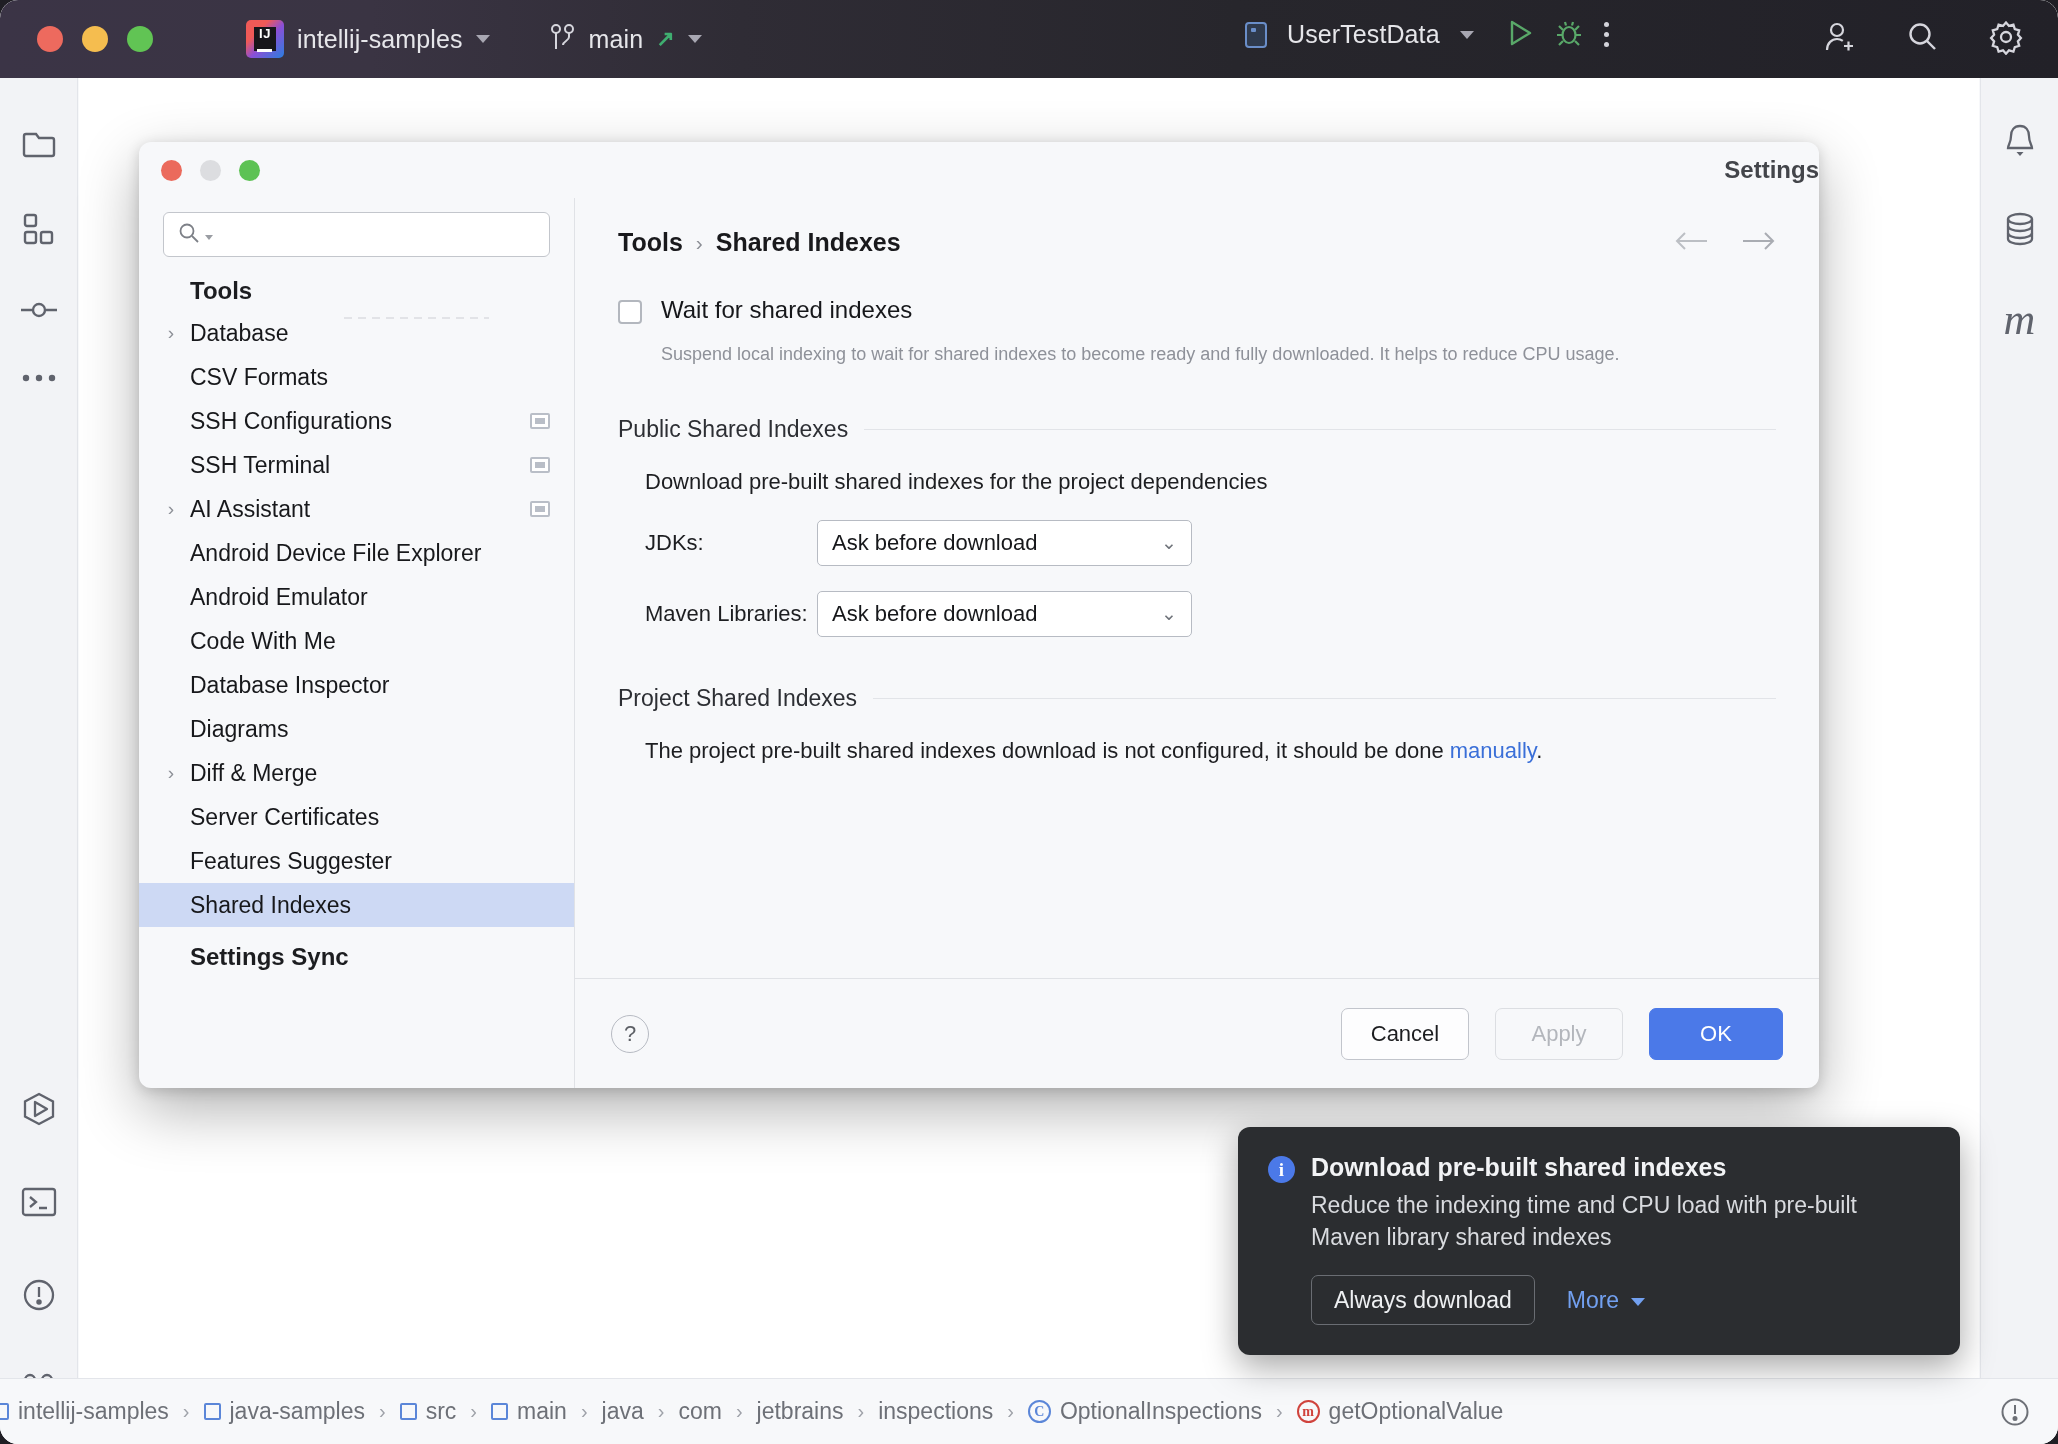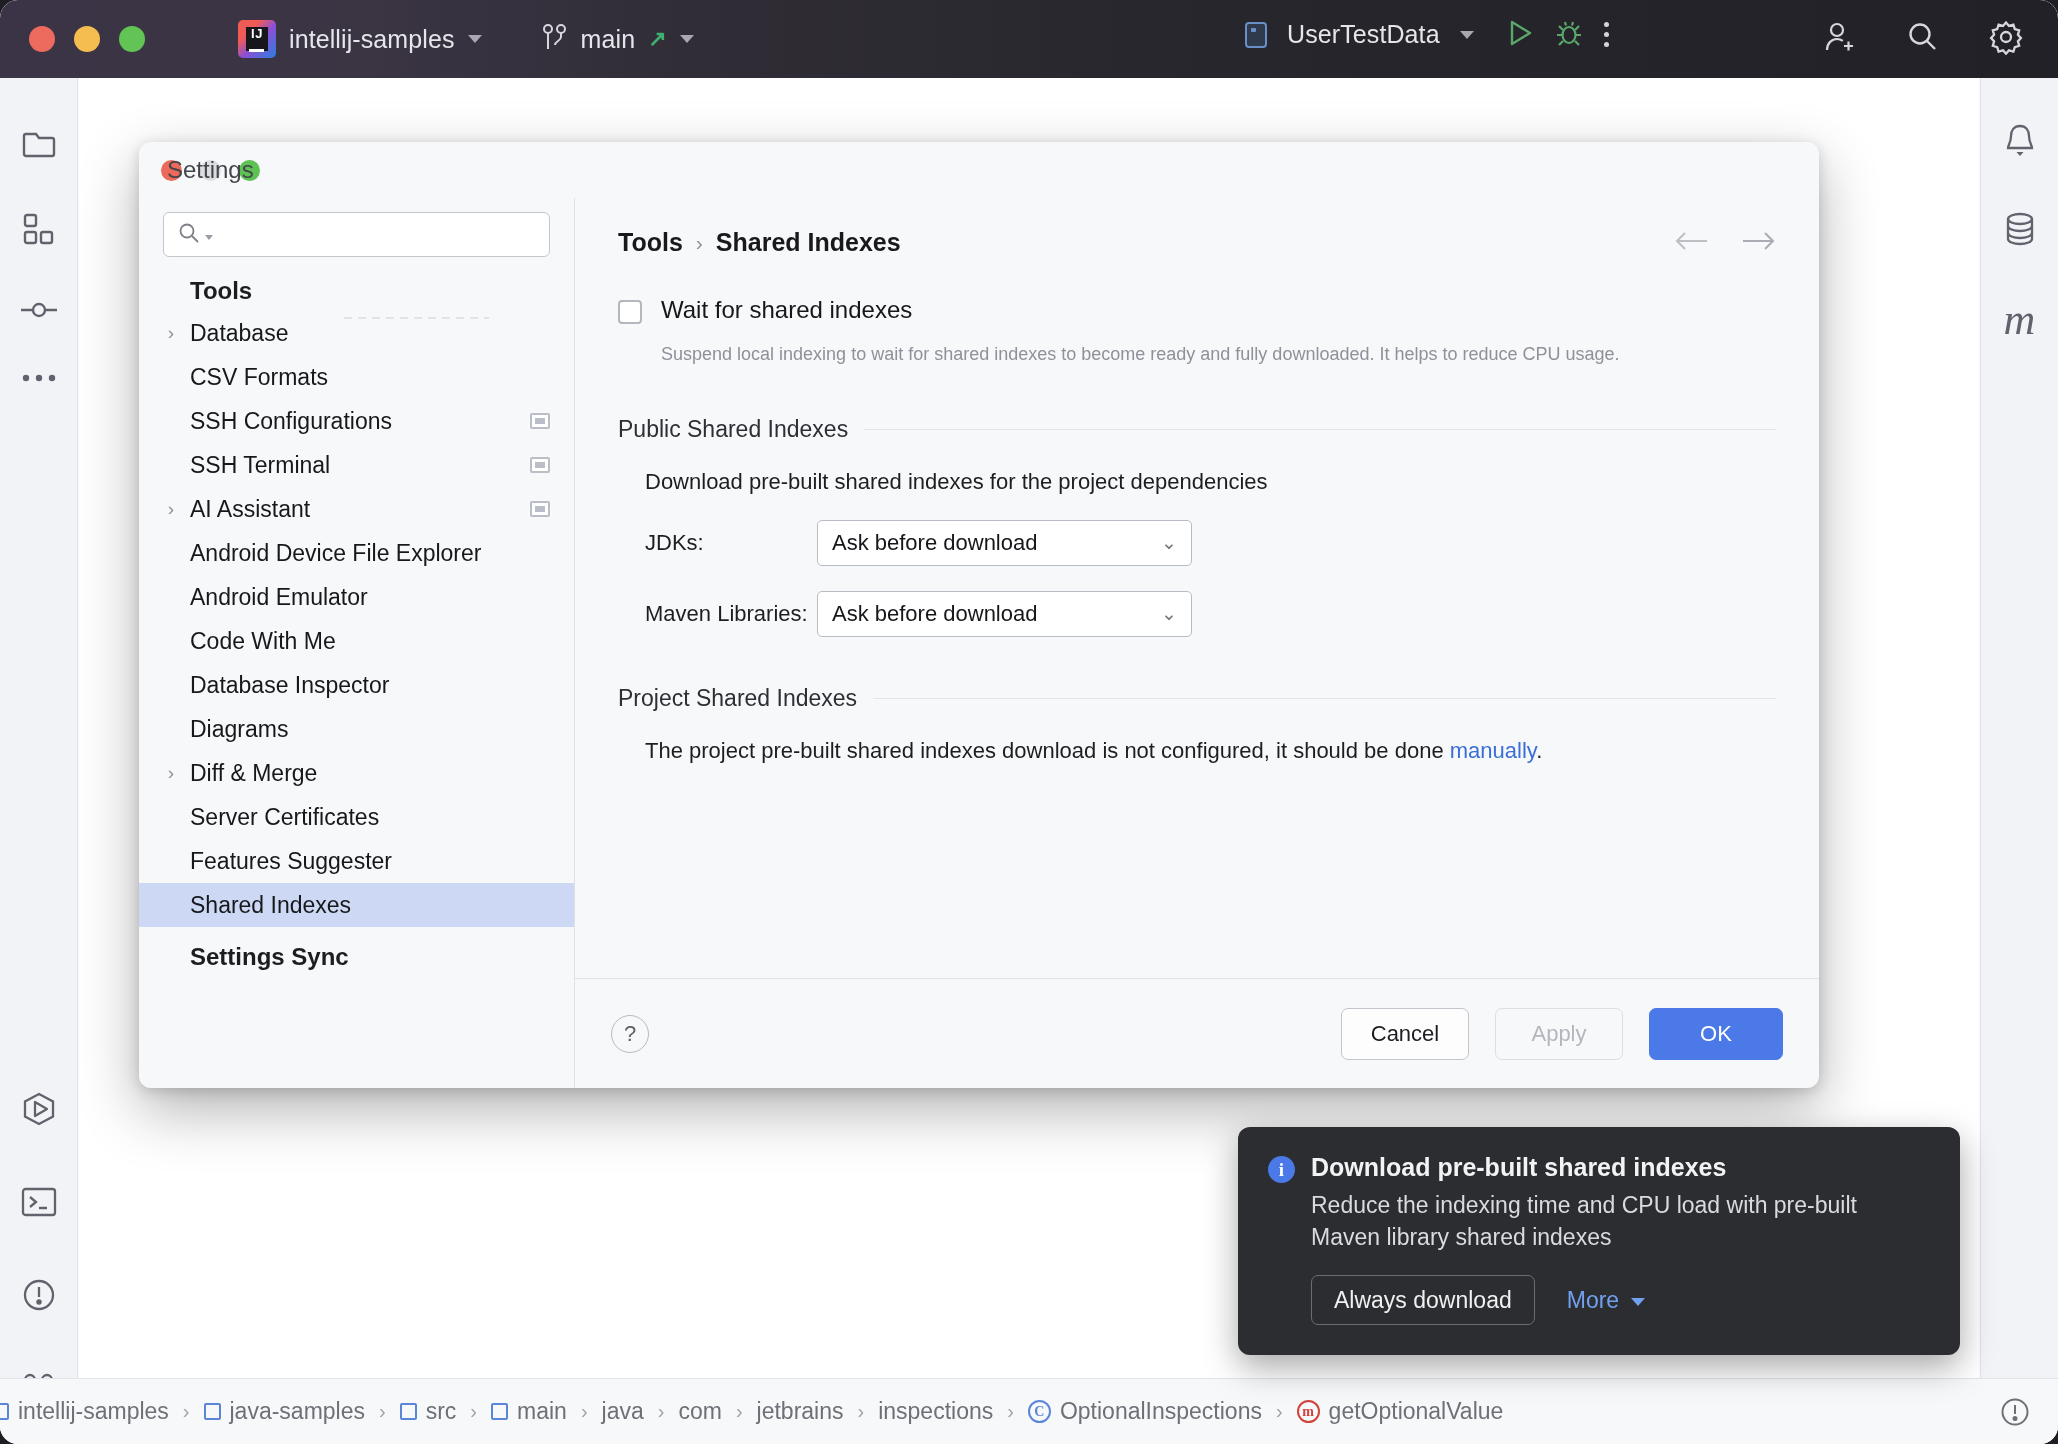--- a/index.html
+++ b/index.html
@@ -16,21 +16,21 @@
     background: #f7f8fa;
     border-radius: 18px;
     overflow: hidden;
   }
 
   
   #titlebar {
     position: absolute; top: 0; left: 0; right: 0; height: 78px;
     background: linear-gradient(90deg, #3b3446 0%, #3a3443 18%, #2f2c35 36%, #27262c 60%, #222128 100%);
     display: flex; align-items: center;
-    border-top-left-radius: 18px; border-top-right-radius: 18px;
+    border-top-left-radius: 18px; border-top-right-radius: 18px; padding-left: 8px;
   }
   .traffic { display: flex; gap: 19px; margin-left: 29px; }
   .tl { width: 26px; height: 26px; border-radius: 50%; }
   .tl.r { background: #ed6a5e; }
   .tl.y { background: #f5bd4f; }
   .tl.g { background: #61c454; }
 
   .tb-group { display: flex; align-items: center; gap: 13px; }
   #proj-group { margin-left: 93px; }
   #branch-group { margin-left: 60px; }
@@ -128,22 +128,22 @@
   #dlg-titlebar {
     height: 56px; position: relative; flex: none;
     display: flex; align-items: center;
   }
   #dlg-traffic { display: flex; gap: 18px; margin-left: 22px; }
   .dtl { width: 21px; height: 21px; border-radius: 50%; }
   .dtl.r { background: #eb6a5c; }
   .dtl.y { background: #dcdde0; }
   .dtl.g { background: #5dc254; }
   #dlg-title {
-    position: absolute; left: 0; right: 0; text-align: left;
-    font-size: 24px; font-weight: 400; color: #43454a; margin-left: 28px;
+    position: absolute; left: 0; right: 0; text-align: right;
+    font-size: 24px; font-weight: 700; color: #43454a;
   }
 
   #dlg-body { flex: 1; display: flex; min-height: 0; }
 
   
   #dlg-left {
     width: 436px; flex: none; border-right: 1px solid #e0e2e6;
     display: flex; flex-direction: column;
   }
   #search-wrap { padding: 14px 24px 0 24px; }

